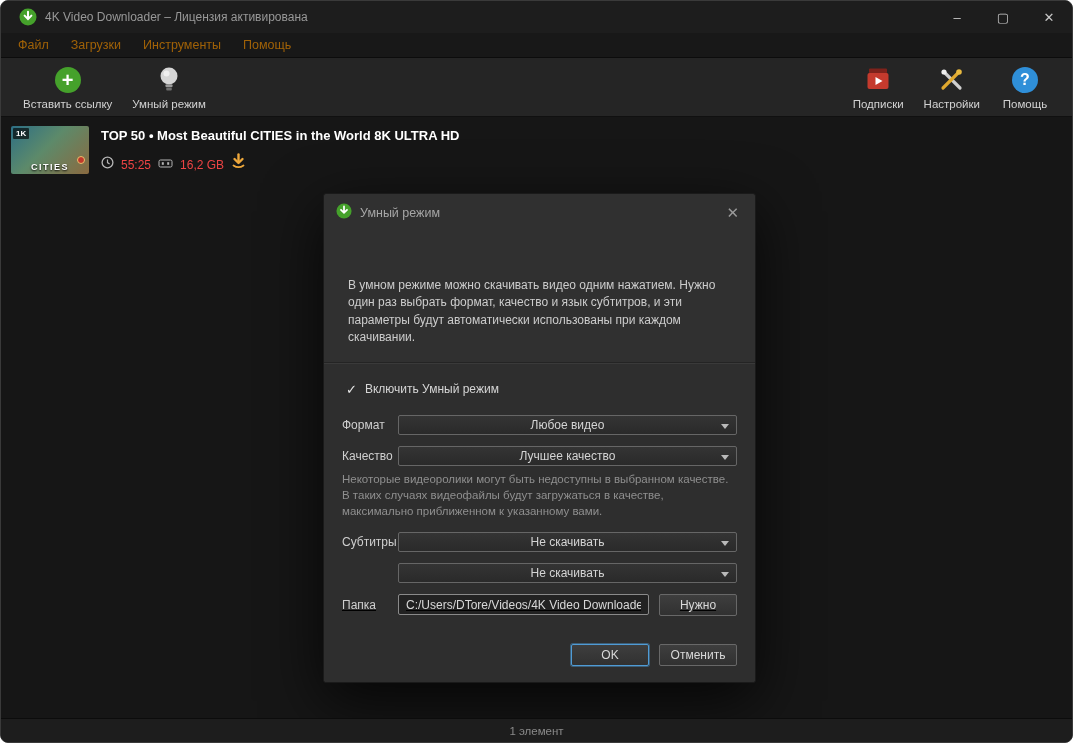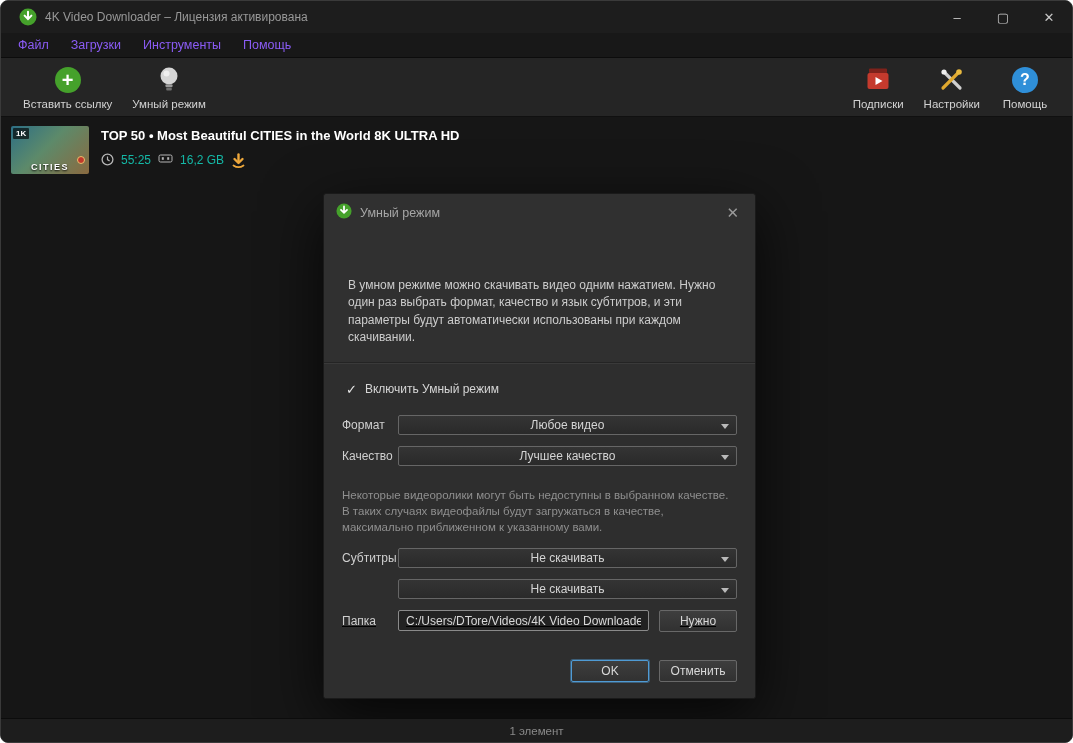--- a/index.html
+++ b/index.html
@@ -11,21 +11,21 @@
   .titlebar{ height:32px; background:#1d1d1d; display:flex; align-items:center; padding-left:18px; }
   .app-icon{ width:18px; height:18px; flex-shrink:0; }
   .title-text{ color:#989898; font-size:12px; margin-left:8px; }
   .win-controls{ margin-left:auto; display:flex; height:100%; }
   .win-btn{ width:46px; height:100%; display:flex; align-items:center; justify-content:center;
             color:#c8c8c8; font-size:13px; cursor:default; }
 
   
   .menubar{ height:25px; background:#181818; display:flex; align-items:center; padding-left:6px;
             border-bottom:1px solid #0c0c0c; }
-  .menu-item{ color:#8b5cf6; font-size:12.5px; padding:3px 11px; }
+  .menu-item{ color:#a16207; font-size:12.5px; padding:3px 11px; }
 
   
   .toolbar{ height:59px; background:#252525; display:flex; align-items:stretch; padding:0 12px;
             border-bottom:1px solid #101010; }
   .tool{ display:flex; flex-direction:column; align-items:center; justify-content:center;
          padding:4px 10px; color:#d2d2d2; font-size:11.5px; min-width:70px; }
   .tool-icon{ height:30px; display:flex; align-items:center; justify-content:center; margin-bottom:3px; }
   .tool-right{ margin-left:auto; display:flex; }
   .green-circle{ width:26px; height:26px; border-radius:50%; background:#45a12b;
                  display:flex; align-items:center; justify-content:center;
@@ -40,21 +40,21 @@
   .thumb{ position:relative; width:78px; height:48px; border-radius:2px; overflow:hidden;
           background:linear-gradient(135deg,#2d6f85 0%,#5d8a6a 45%,#8a6a40 100%); flex-shrink:0; }
   .badge-8k{ position:absolute; top:2px; left:2px; background:rgba(0,0,0,.65); color:#fff;
              font-size:8px; padding:1px 3px; border-radius:1px; font-weight:bold; }
   .thumb-label{ position:absolute; bottom:2px; left:0; right:0; text-align:center; color:#fff;
                 font-size:9px; font-weight:bold; letter-spacing:1.5px; text-shadow:0 1px 2px #000; }
   .thumb-dot{ position:absolute; right:4px; bottom:10px; width:8px; height:8px; border-radius:50%;
               background:#c0392b; border:1px solid #e8c06a; }
   .video-info{ margin-left:12px; padding-top:2px; }
   .video-title{ color:#fff; font-weight:bold; font-size:13px; }
-  .video-meta{ display:flex; align-items:flex-start; gap:7px; margin-top:10px; color:#14b8a6; font-size:12px; }
+  .video-meta{ display:flex; align-items:flex-end; gap:7px; margin-top:10px; color:#ef4444; font-size:12px; }
 
   
   .dialog{ position:absolute; left:322px; top:192px; width:433px; background:#303030;
            border:1px solid #1a1a1a; border-radius:3px; box-shadow:0 18px 60px rgba(0,0,0,.75); }
   .dialog-header{ display:flex; align-items:center; padding:9px 12px 6px; }
   .dialog-title{ color:#a6a6a6; font-size:12.5px; margin-left:8px; }
   .dialog-close{ margin-left:auto; color:#9a9a9a; font-size:15px; padding:0 4px; cursor:default; }
   .dialog-desc{ color:#cccccc; font-size:12px; line-height:1.45; padding:3px 24px 15px;margin-top:45px; }
   .dialog-sep{ height:2px; background:#242424; border-bottom:1px solid #3a3a3a; }
   .dialog-body{ padding:18px 18px 16px; background:#2e2e2e; border-radius:0 0 3px 3px; }
@@ -225,21 +225,21 @@
       </div>
 
       <div class="form-row">
         <span class="form-label">Формат</span>
         <div class="dropdown">
           <span>Любое видео</span>
           <span class="dd-arrow"></span>
         </div>
       </div>
 
-      <div class="form-row" style="margin-bottom:21px;">
+      <div class="form-row" style="margin-bottom:5px;">
         <span class="form-label">Качество</span>
         <div class="dropdown">
           <span>Лучшее качество</span>
           <span class="dd-arrow"></span>
         </div>
       </div>
 
       <div class="note indent">Некоторые видеоролики могут быть недоступны в выбранном качестве. В таких случаях видеофайлы будут загружаться в качестве, максимально приближенном к указанному вами.</div>
 
       <div class="form-row">

